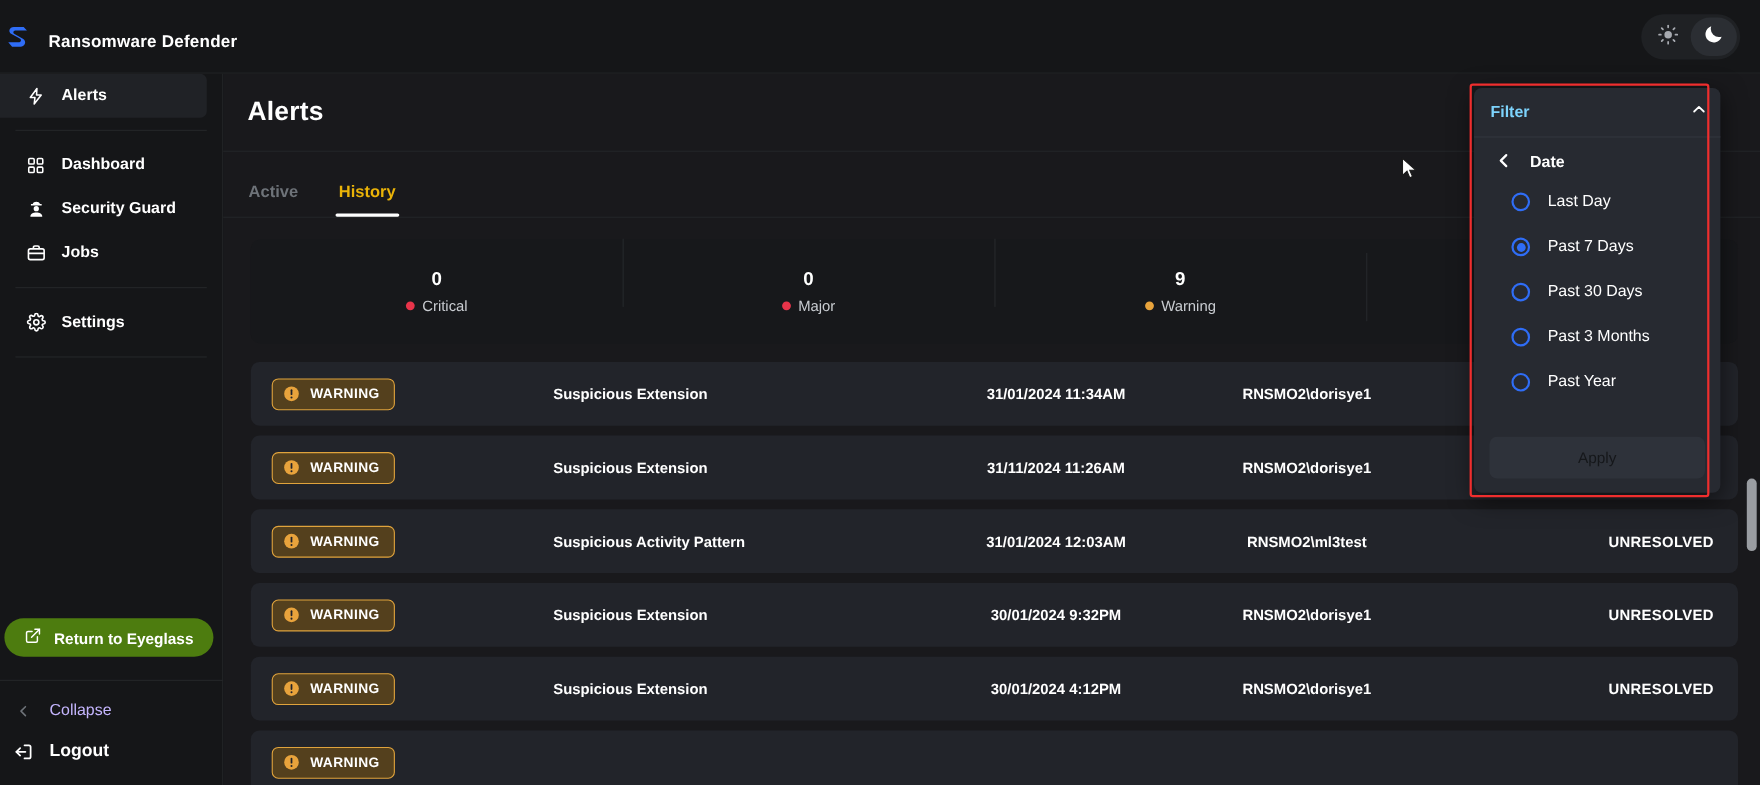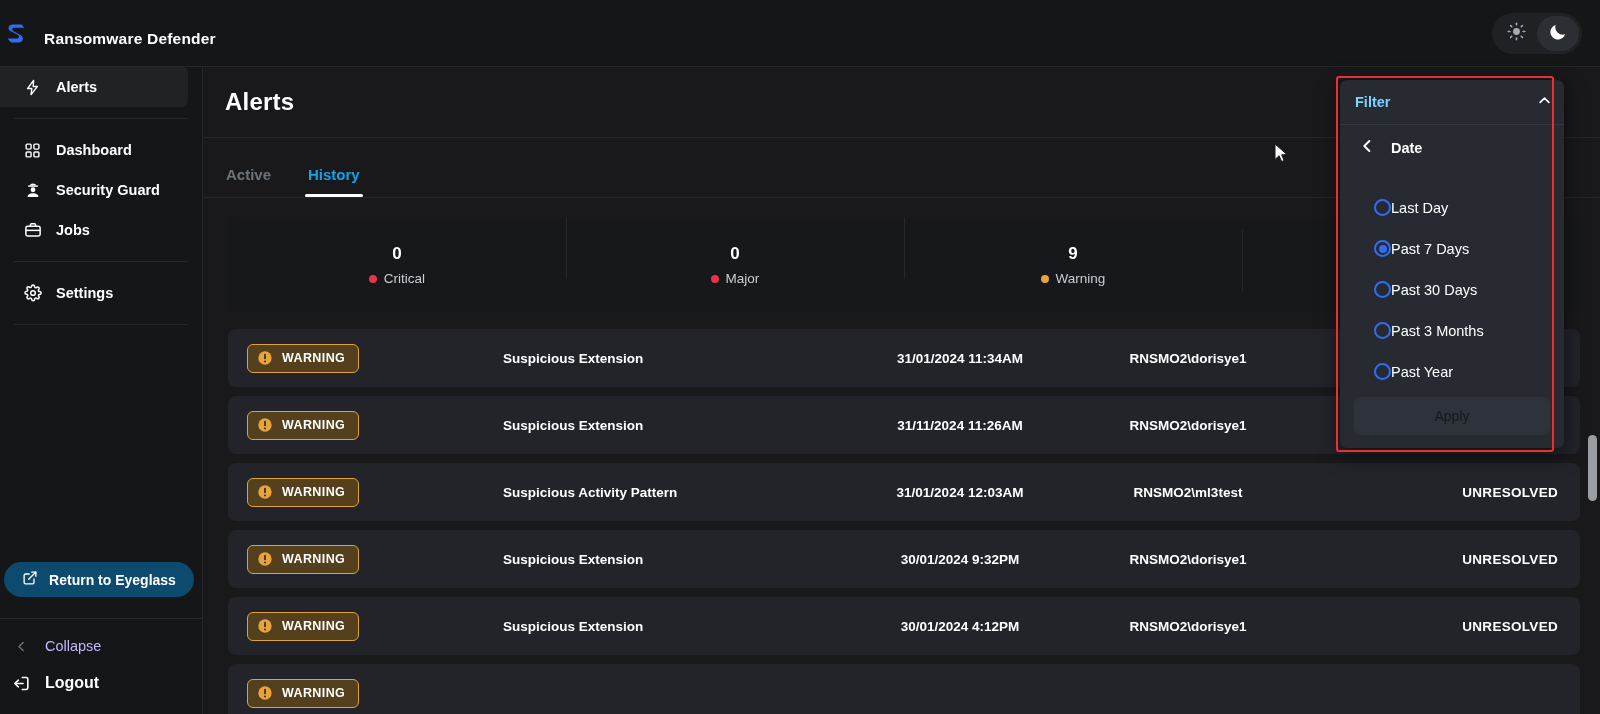--- a/index.html
+++ b/index.html
@@ -44,21 +44,21 @@
     height: 40px; margin: 0 14px 0 0; padding-left: 23px;
     color: #ffffff; font-size: 14.5px; font-weight: bold;
     border-radius: 0 6px 6px 0;
   }
   .nav-item.active { background: #202226; }
   .nav-icon { width: 19px; height: 19px; display: flex; align-items: center; justify-content: center; flex: none; }
   .nav-sep { height: 1px; background: #242628; margin: 11px 14px; }
 
   .return-btn {
     position: absolute; left: 4px; top: 495px; width: 190px; height: 35px;
-    background: #0c4a6e; border-radius: 18px;
+    background: #4d7c0f; border-radius: 18px;
     display: flex; align-items: center; justify-content: center; gap: 11px;
     color: #ffffff; font-size: 14px; font-weight: bold;
   }
   .bottom-sep { position: absolute; left: 0; top: 551px; width: 203px; height: 1px; background: #242628; }
   .collapse-row {
     position: absolute; left: 0; top: 562px; width: 203px; height: 34px;
     display: flex; align-items: center; gap: 14px; padding-left: 12px;
     color: #c4b5fd; font-size: 14.5px;
   }
   .logout-row {
@@ -67,21 +67,21 @@
     color: #ffffff; font-size: 16px; font-weight: bold;
   }
 
   
   .main { position: absolute; left: 203px; top: 67px; width: 1397px; height: 647px; background: #19191c; }
   .page-header { height: 71px; display: flex; align-items: center; padding-left: 22px; border-bottom: 1px solid #242628; }
   .page-title { color: #ffffff; font-size: 24px; font-weight: bold; letter-spacing: .2px; }
 
   .tabs { height: 60px; display: flex; align-items: flex-end; padding-left: 20px; gap: 31px; border-bottom: 1px solid #242628; }
   .tab { position: relative; padding: 0 3px 14px 3px; font-size: 15px; font-weight: bold; color: #6e7379; }
-  .tab.active { color: #0ea5e9; }
+  .tab.active { color: #eab308; }
   .tab.active::after { content: ""; position: absolute; left: 0; right: 0; bottom: 0; height: 3px; background: #ffffff; border-radius: 2px; }
 
   .stats-card {
     margin: 20px 20px 0 25px; height: 94px; background: #17181b;
     border-radius: 8px; display: flex; align-items: center;
   }
   .stat { flex: 1; text-align: center; position: relative; }
   .stat + .stat::before {
     content: ""; position: absolute; left: 0; top: -26px; height: 62px; width: 1px; background: #26282c;
   }
@@ -122,21 +122,21 @@
     box-shadow: 0 6px 22px rgba(0,0,0,.55);
   }
   .filter-head {
     height: 45px; display: flex; align-items: center; justify-content: space-between;
     padding: 0 12px 0 15px; border-bottom: 1px solid #32363e;
   }
   .filter-head-title { color: #7dd3fc; font-size: 14.5px; font-weight: bold; }
   .filter-back { display: flex; align-items: center; gap: 16px; height: 46px; padding-left: 19px; }
   .filter-back-label { color: #ffffff; font-size: 14.5px; font-weight: bold; }
   .radio-list { padding: 4px 0 0 34px; }
-  .radio-row { display: flex; align-items: flex-end; height: 41px; }
+  .radio-row { display: flex; align-items: flex-start; gap: 16px; height: 41px; }
   .radio {
     width: 17px; height: 17px; border-radius: 50%; border: 2px solid #2f6df6;
     flex: none; display: flex; align-items: center; justify-content: center;
   }
   .radio-dot { width: 8px; height: 8px; border-radius: 50%; background: #2f6df6; }
   .radio-label { color: #ffffff; font-size: 14.5px; }
   .apply-btn {
     position: absolute; left: 14px; bottom: 13px; width: 196px; height: 38px;
     background: #2e323a; border-radius: 7px;
     display: flex; align-items: center; justify-content: center;

